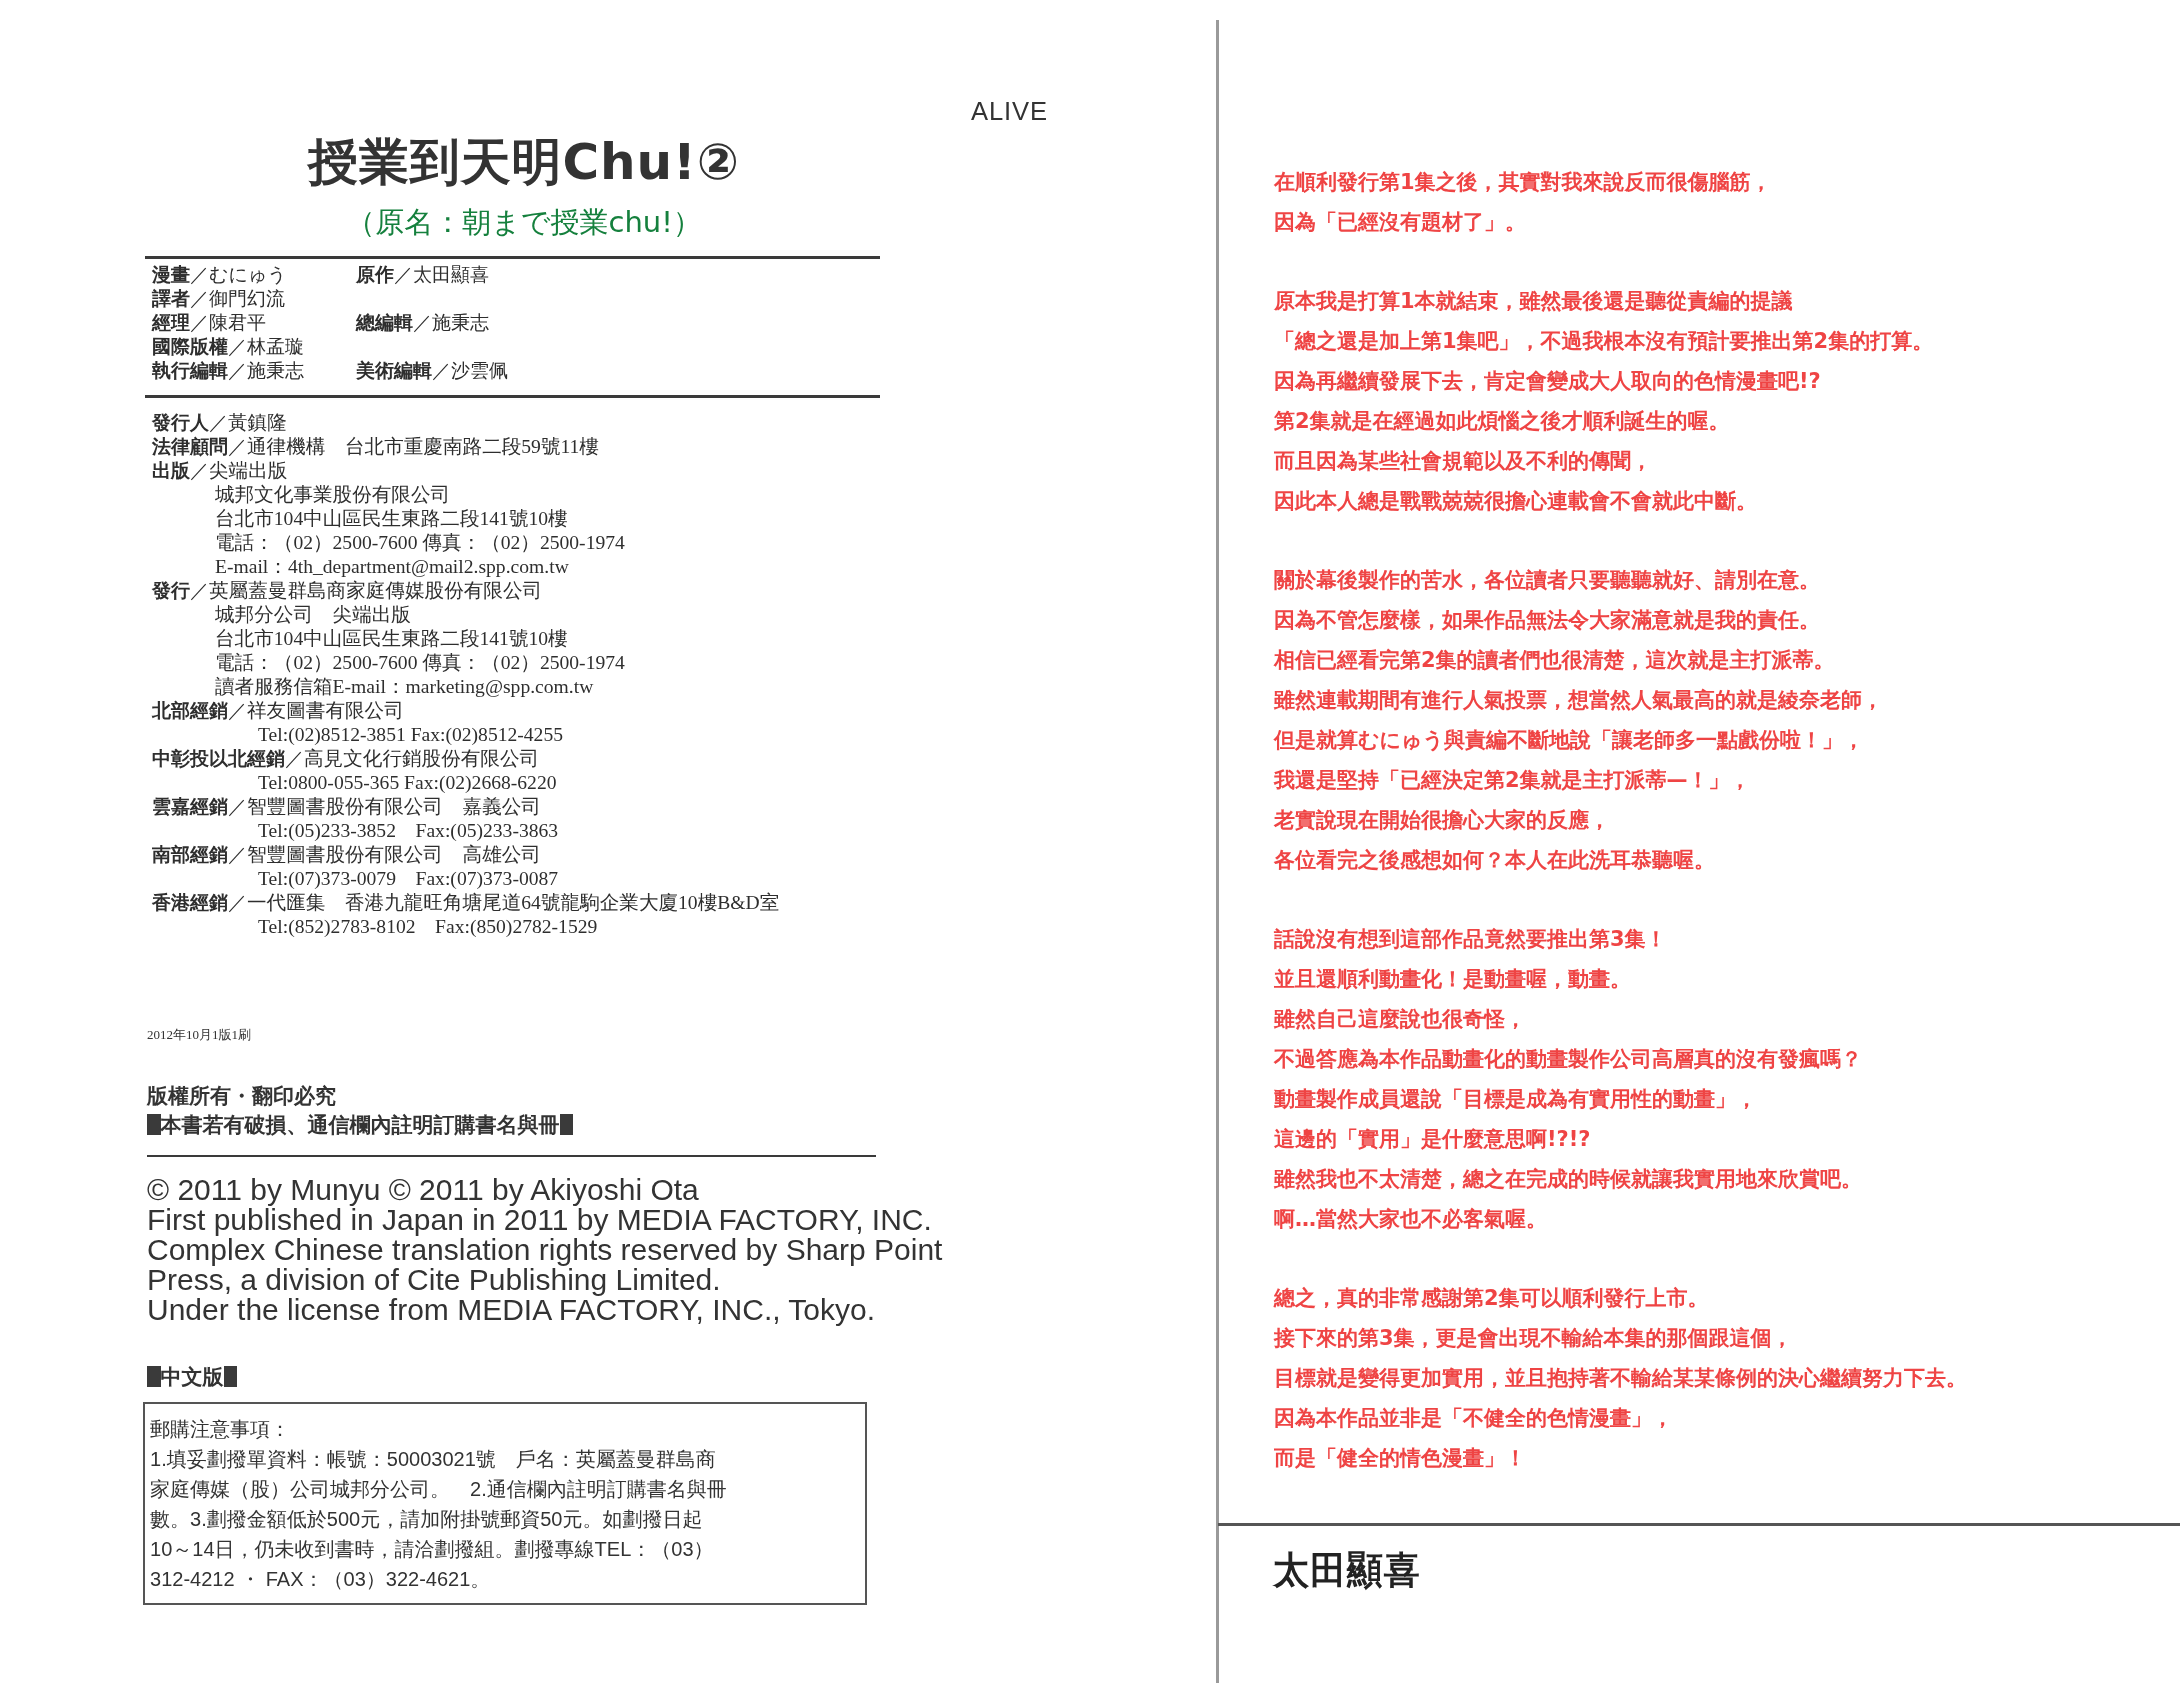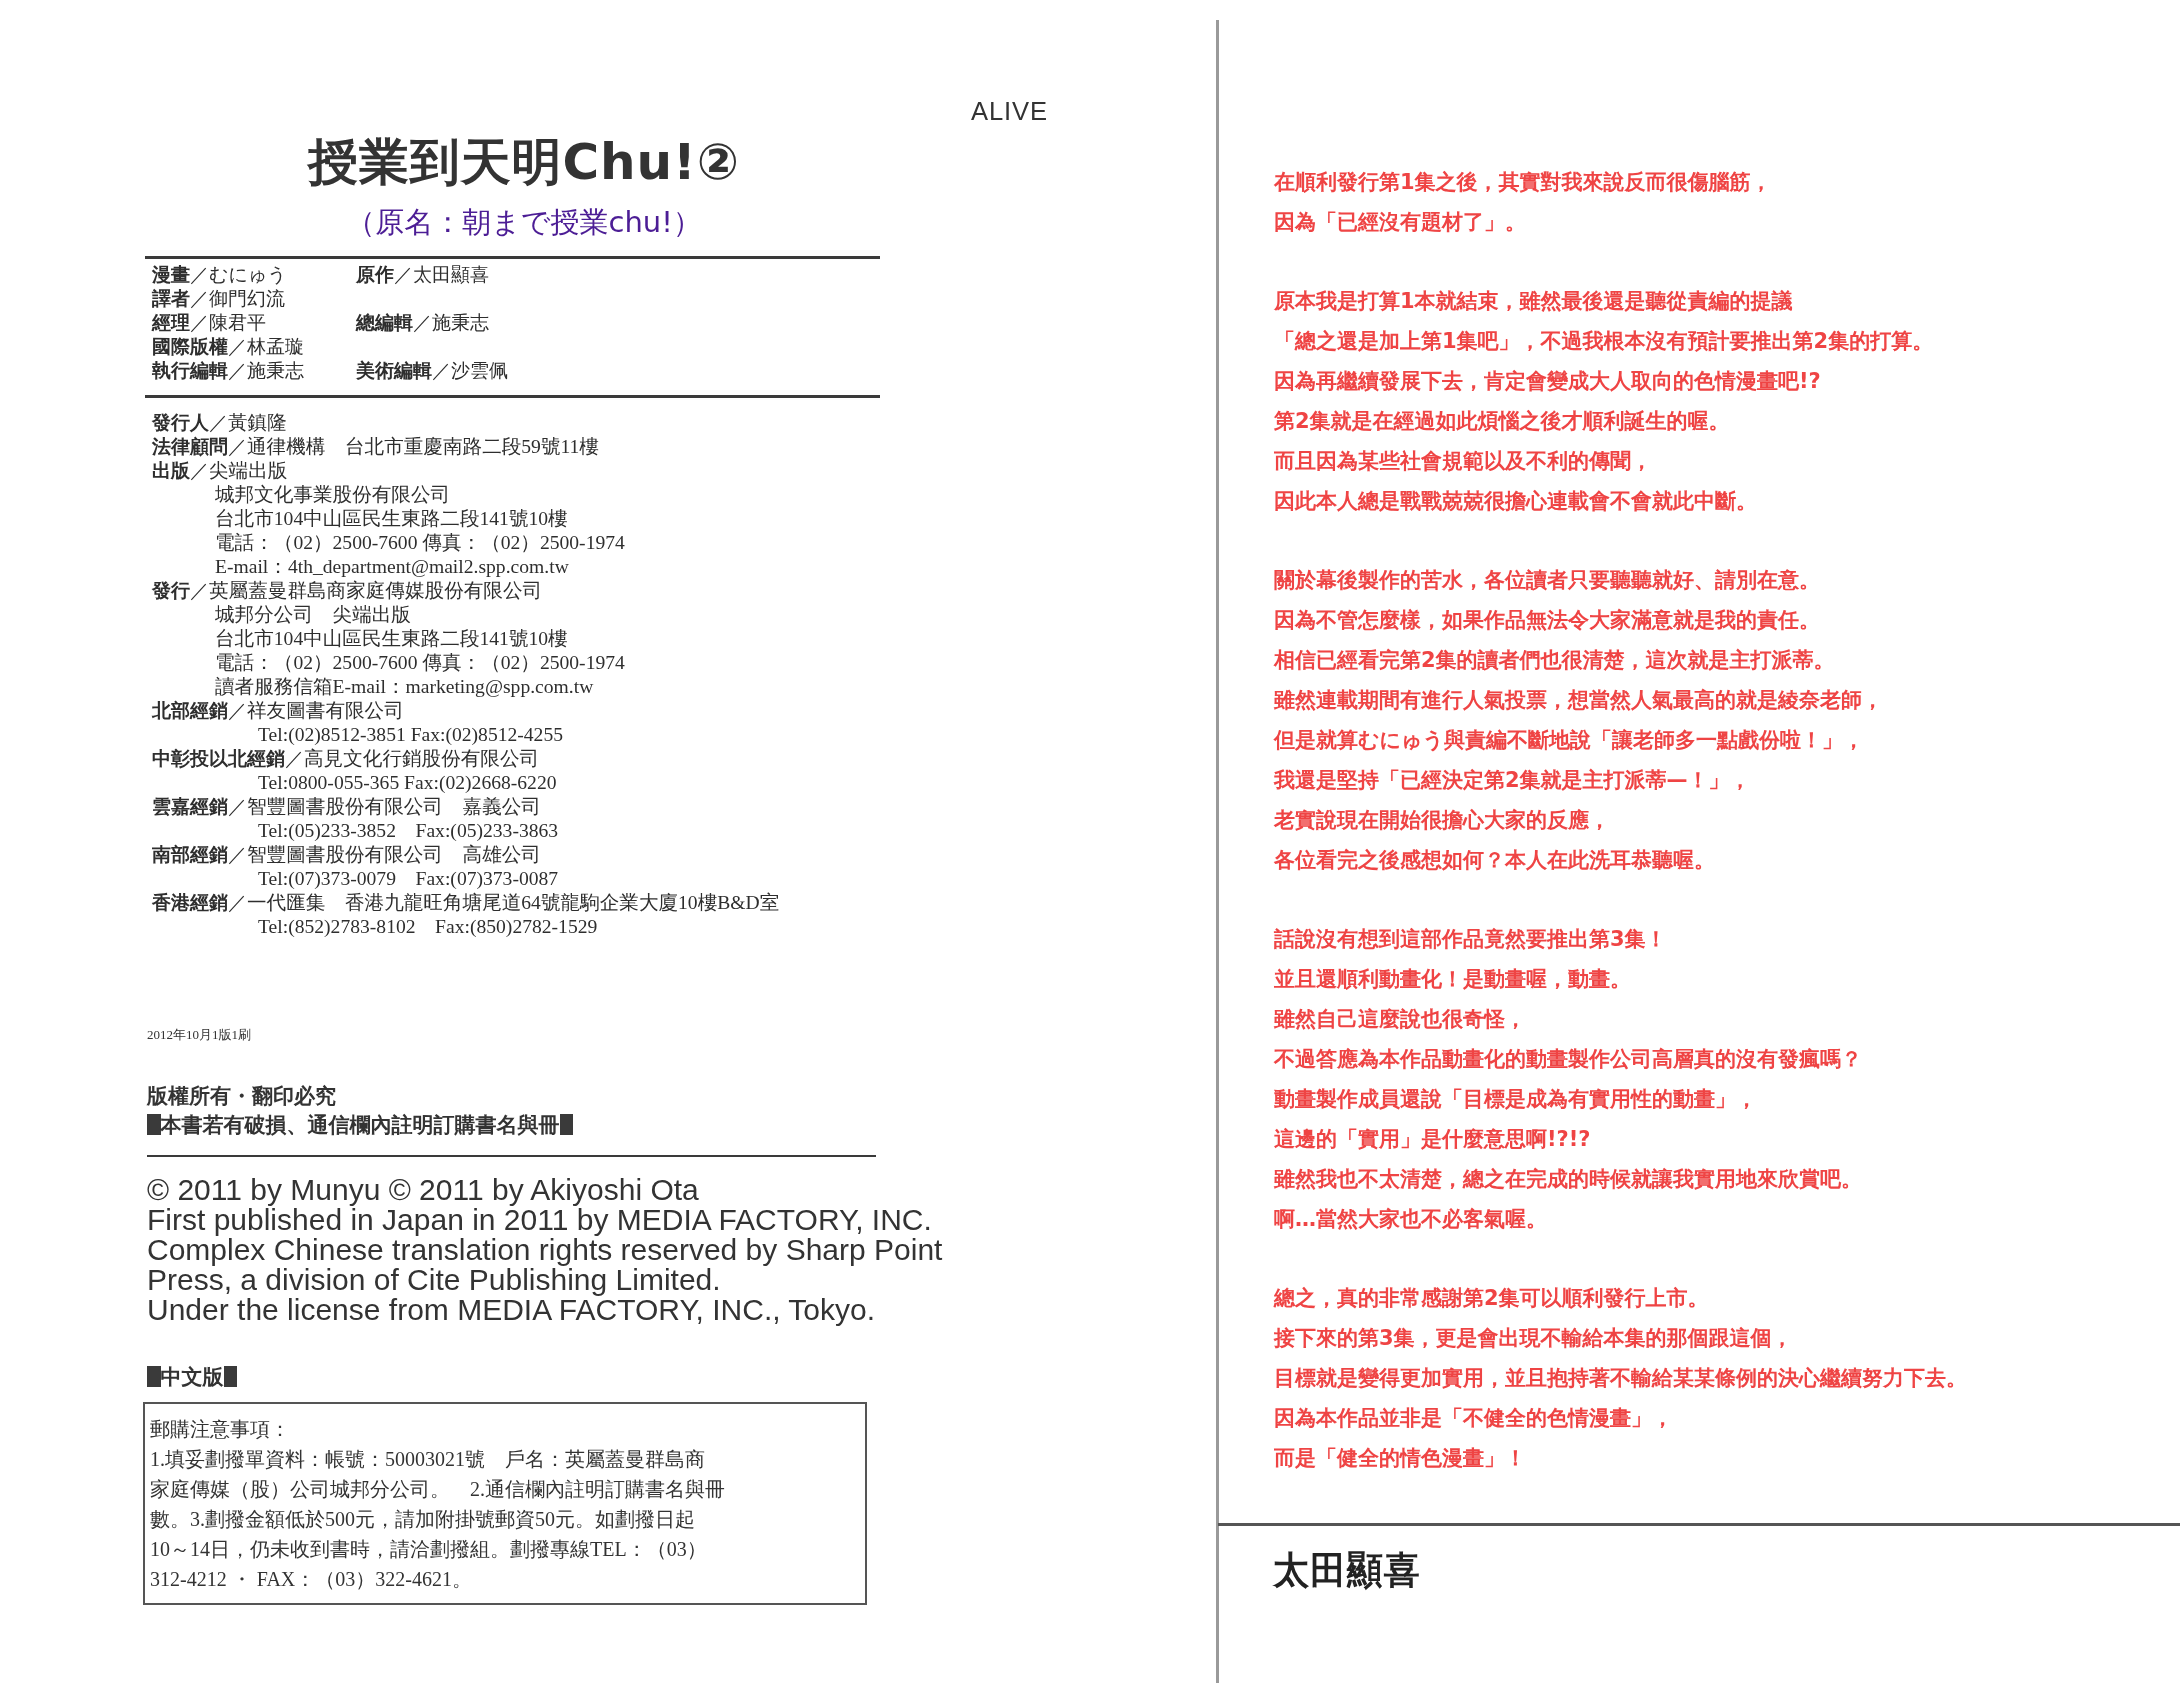--- a/index.html
+++ b/index.html
@@ -32,21 +32,21 @@
       font-family: "DejaVu Sans", sans-serif;
       font-size: 50px;
       font-weight: bold;
       color: #333;
       letter-spacing: 0.9px;
     }
     .original-title {
       left: 0; width: 1048px; top: 203px;
       text-align: center;
       font-size: 29px;
-      color: #4c1d95;
+      color: #15803d;
     }
     .rule {
       background: #3a3a3a;
       height: 2.6px;
     }
     .credits {
       left: 152px; top: 262px;
       width: 733px;
       font-size: 19px;
       line-height: 24px;
@@ -100,21 +100,21 @@
       width: 13.6px; height: 20.4px;
       background: #3a3a3a;
       vertical-align: -2.6px;
     }
     .order-box {
       left: 143px; top: 1402px;
       width: 724px; height: 203px;
       border: 2.6px solid #555;
       box-sizing: border-box;
       padding: 10.2px 5.1px 0 5.1px;
-      font-family: Liberation Serif, serif;
+      font-family: Liberation Sans, sans-serif;
       font-size: 20px;
       line-height: 30px;
       color: #333;
     }
 
     
     .vdivider {
       left: 1216px; top: 20.4px;
       width: 2.6px; height: 1663px;
       background: #9a9a9a;

